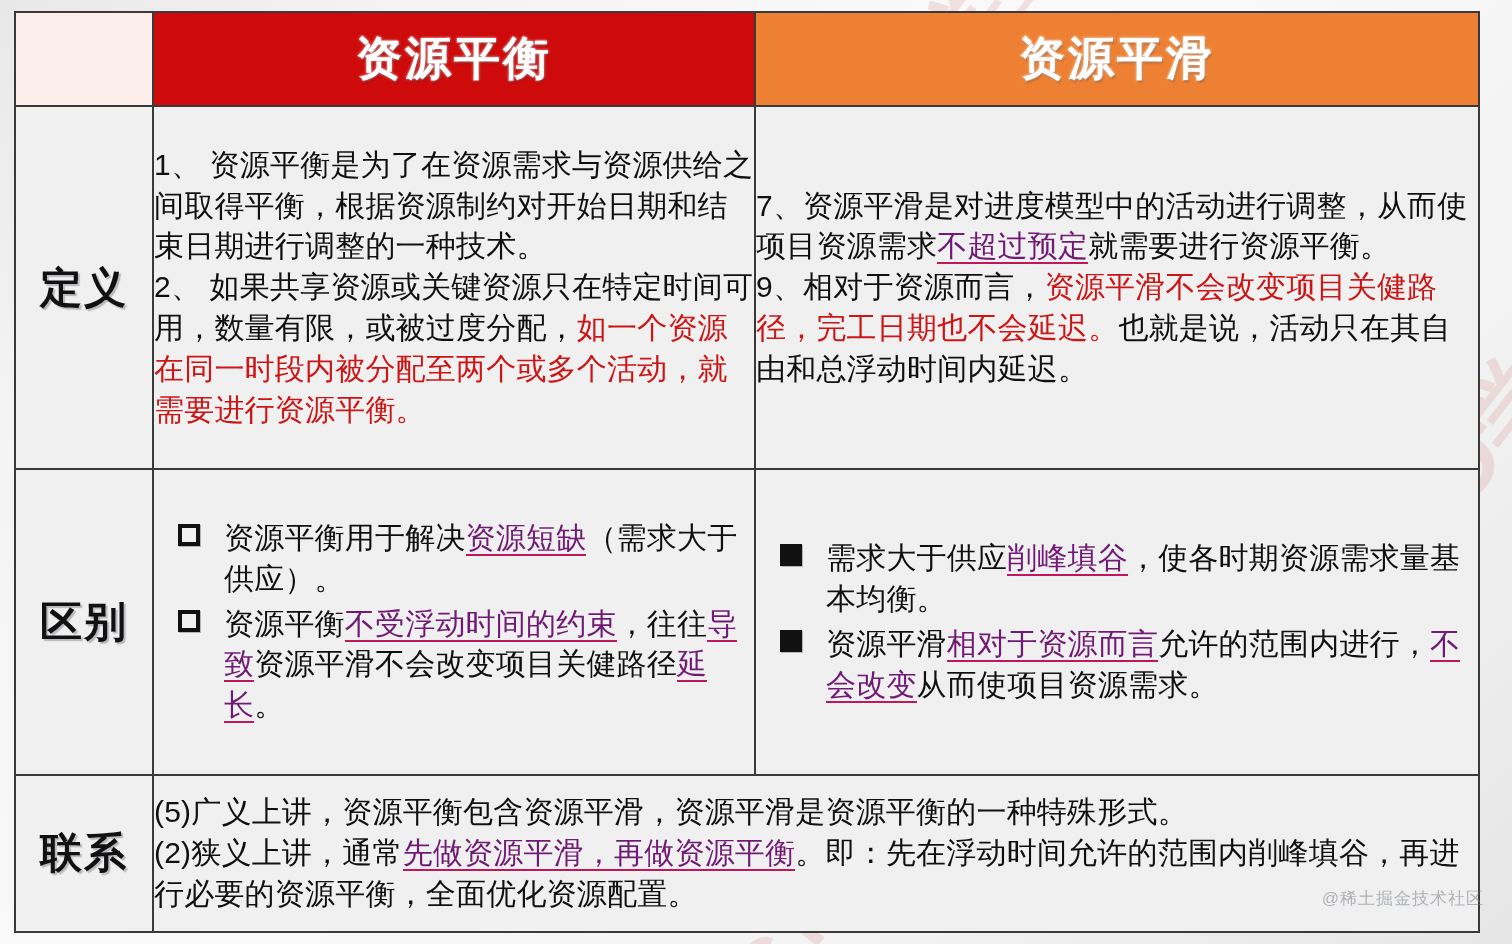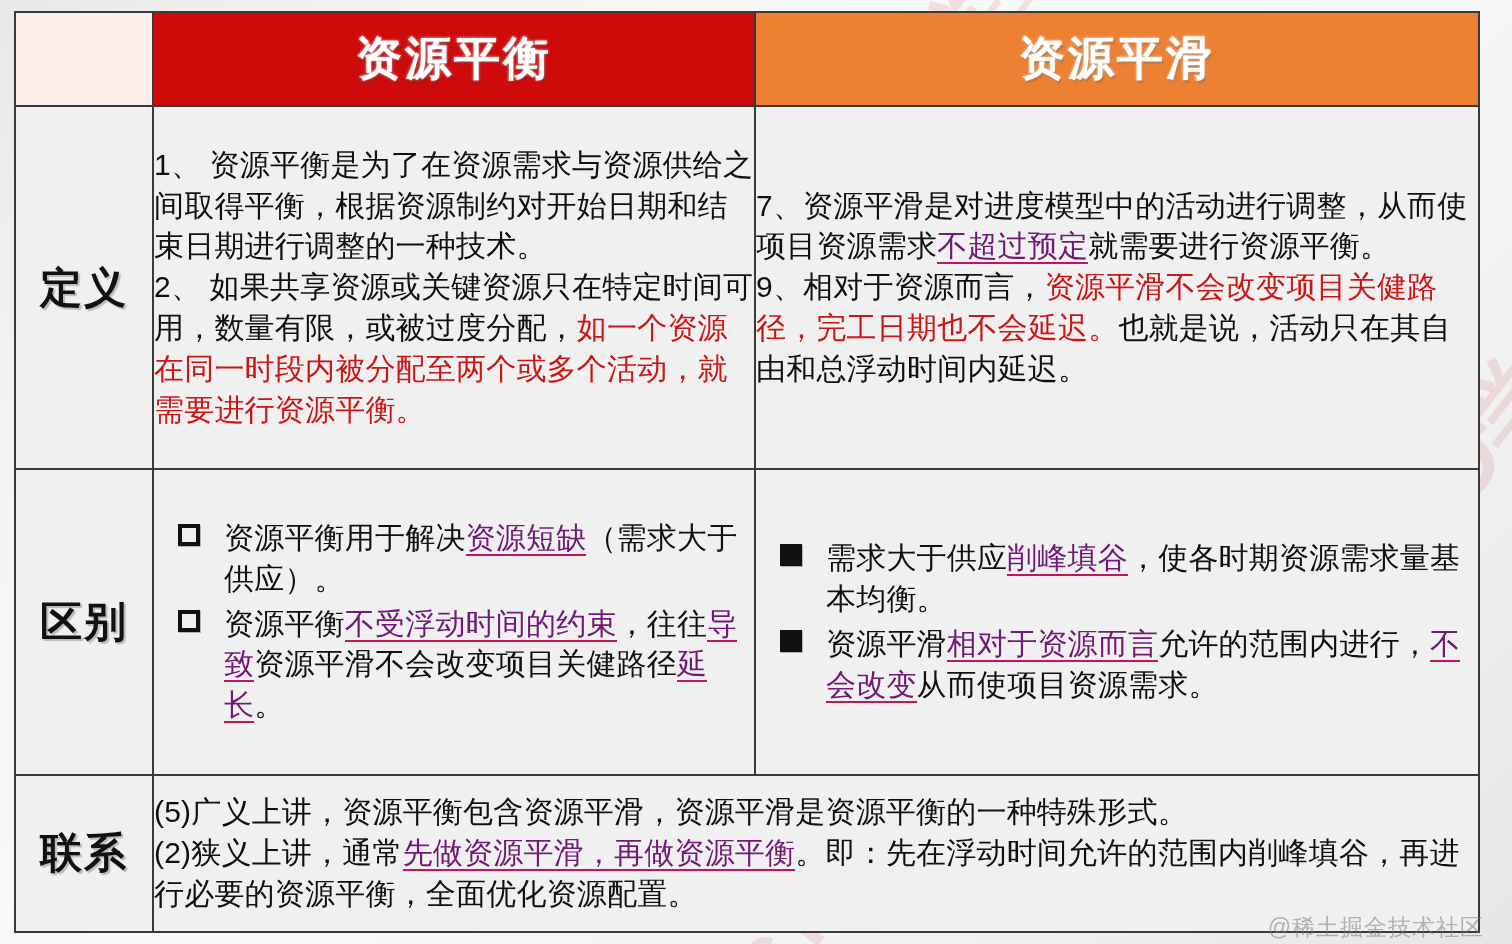--- a/index.html
+++ b/index.html
@@ -141,22 +141,22 @@
   }
 
   
   .red   { color: #cc1616; }
   .red-u { color: #701a75; border-bottom: 2px solid #be185d; }
 
   
   .sig {
     position: absolute;
     right: 28px;
-    bottom: 1px;
-    font-size: 23px;
+    bottom: 34px;
+    font-size: 17px;
     color: rgba(120,125,135,0.55);
     z-index: 5;
     letter-spacing: 1px;
     white-space: nowrap;
   }
 </style>
 </head>
 <body>
 
 <div class="wm-layer">

